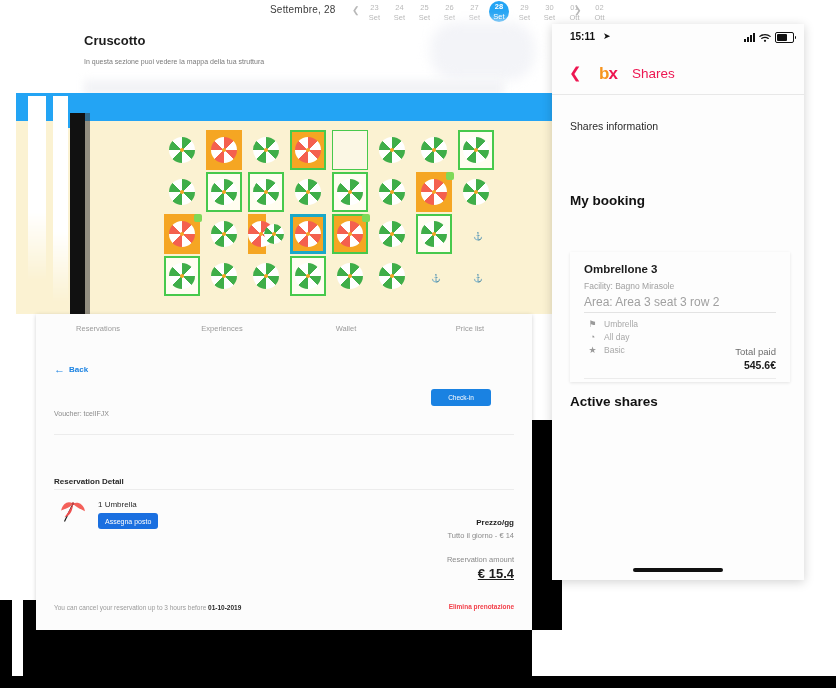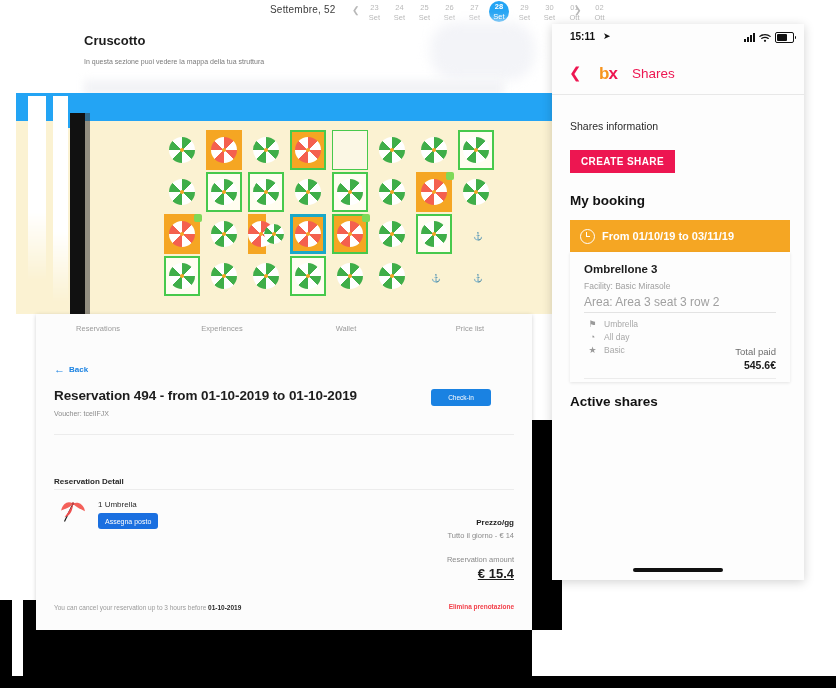--- a/index.html
+++ b/index.html
@@ -207,21 +207,21 @@
   .phone-edge{position:absolute;left:552px;top:24px;width:6px;height:200px;background:#efe9cd;}
 </style>
 </head>
 <body>
 
 <div class="stage">
 
   <div class="desk">
 
     <div class="desk-topbar">
-      <div class="cal-label">Settembre, 52</div>
+      <div class="cal-label">Settembre, 28</div>
       <div class="cal-arrow left">❮</div>
       <div class="cal-arrow right">❯</div>
       <div class="cal-strip" id="cal-strip">
           <div class="cal-day">
             <span class="dnum">23</span>
             <span class="dmon">Set</span>
           </div>
           <div class="cal-day">
             <span class="dnum">24</span>
             <span class="dmon">Set</span>
@@ -401,21 +401,20 @@
         <div class="resv-tab">Experiences</div>
         <div class="resv-tab">Wallet</div>
         <div class="resv-tab">Price list</div>
       </div>
 
     <div class="back-row">
       <span class="back-arrow">←</span>
       <span class="back-lbl">Back</span>
     </div>
 
-    <div class="resv-h1">Reservation 494 - from 01-10-2019 to 01-10-2019</div>
     <div class="voucher">Voucher: tcelIFJX</div>
     <div class="checkin">Check-in</div>
 
     <div class="hr a"></div>
     <div class="rd-title">Reservation Detail</div>
     <div class="hr c"></div>
 
     <svg class="umb-icon" viewBox="0 0 40 40">
       <path d="M20 9 L10 30" stroke="#1b1b1b" stroke-width="1.4" fill="none"></path>
       <path d="M20 9 C14 5 8 9 6 17 C11 15 16 14 20 9 Z" fill="#f4605a"></path>
@@ -466,32 +465,27 @@
       </div>
     </div>
 
     <div class="navbar">
       <div class="nav-back">❮</div>
       <div class="logo-bx"><span class="b">b</span><span class="x">x</span></div>
       <div class="nav-title">Shares</div>
     </div>
 
     <div class="sh-info">Shares information</div>
-    <div class="create-share">CREATE SHARE</div>
 
     <div class="h-booking">My booking</div>
 
-    <div class="band-orange">
-      <span class="clock"></span>
-      <span class="band-txt">From 01/10/19 to 03/11/19</span>
-    </div>
 
     <div class="bk-card">
       <div class="bk-name">Ombrellone 3</div>
-      <div class="bk-fac">Facility: Basic Mirasole</div>
+      <div class="bk-fac">Facility: Bagno Mirasole</div>
       <div class="bk-area">Area: Area 3 seat 3 row 2</div>
       <div class="bk-hr"></div>
 
       <div class="bk-feat f1">
         <span class="fi">⚑</span>
         <span>Umbrella</span>
       </div>
       <div class="bk-feat f2">
         <span class="fi">◔</span>
         <span>All day</span>

